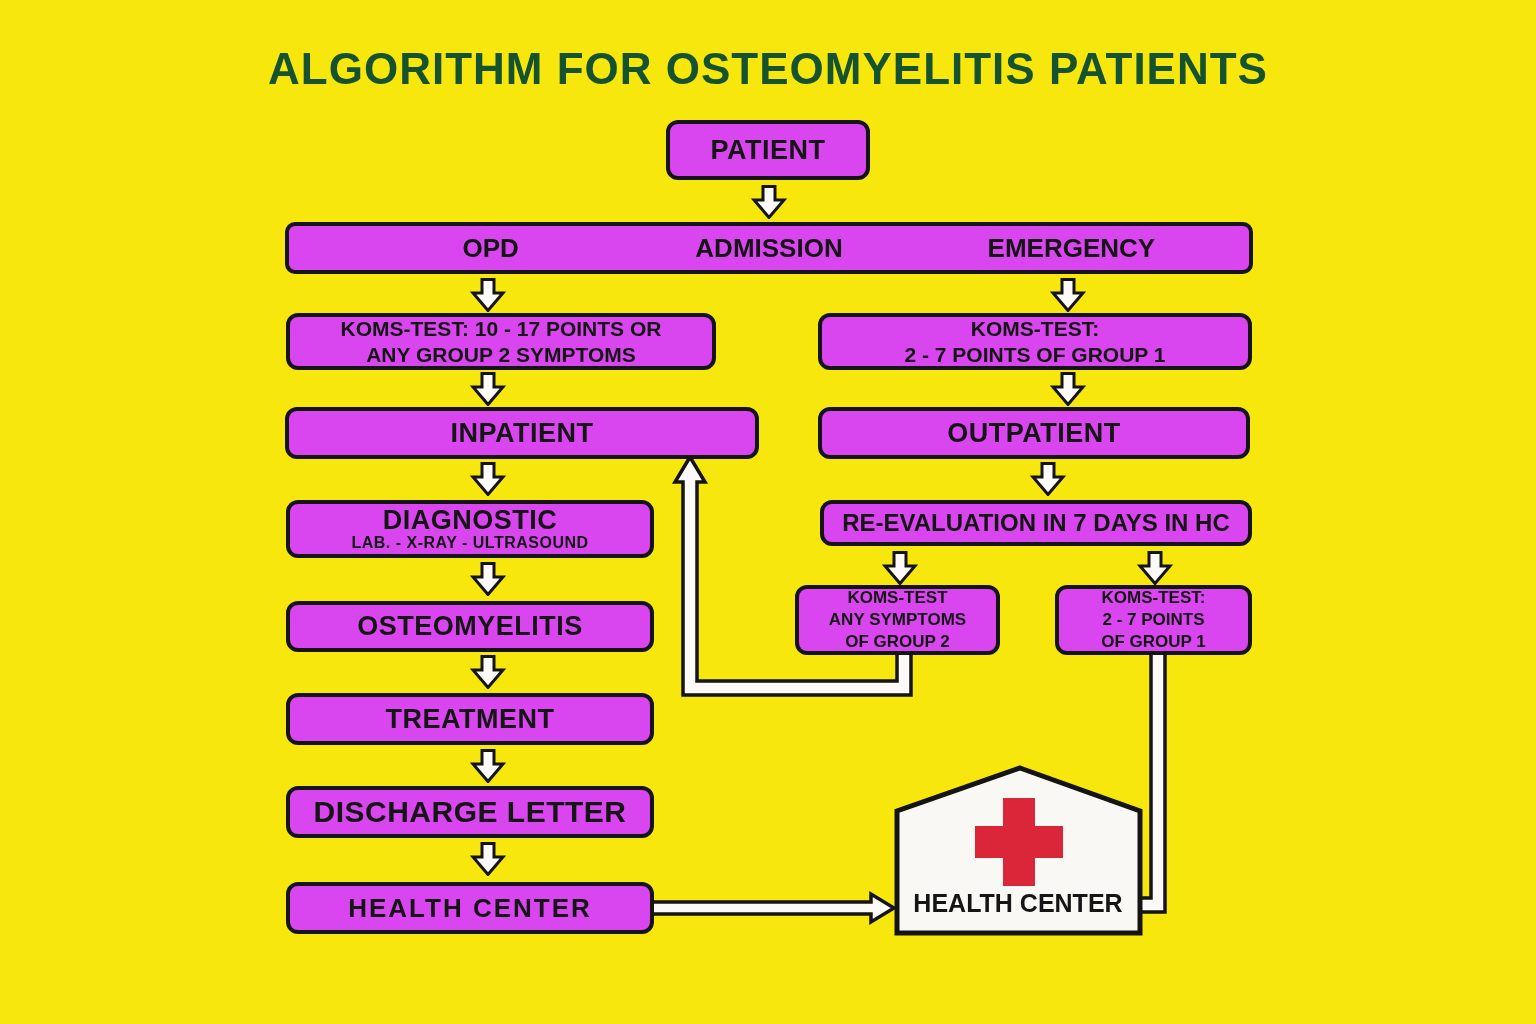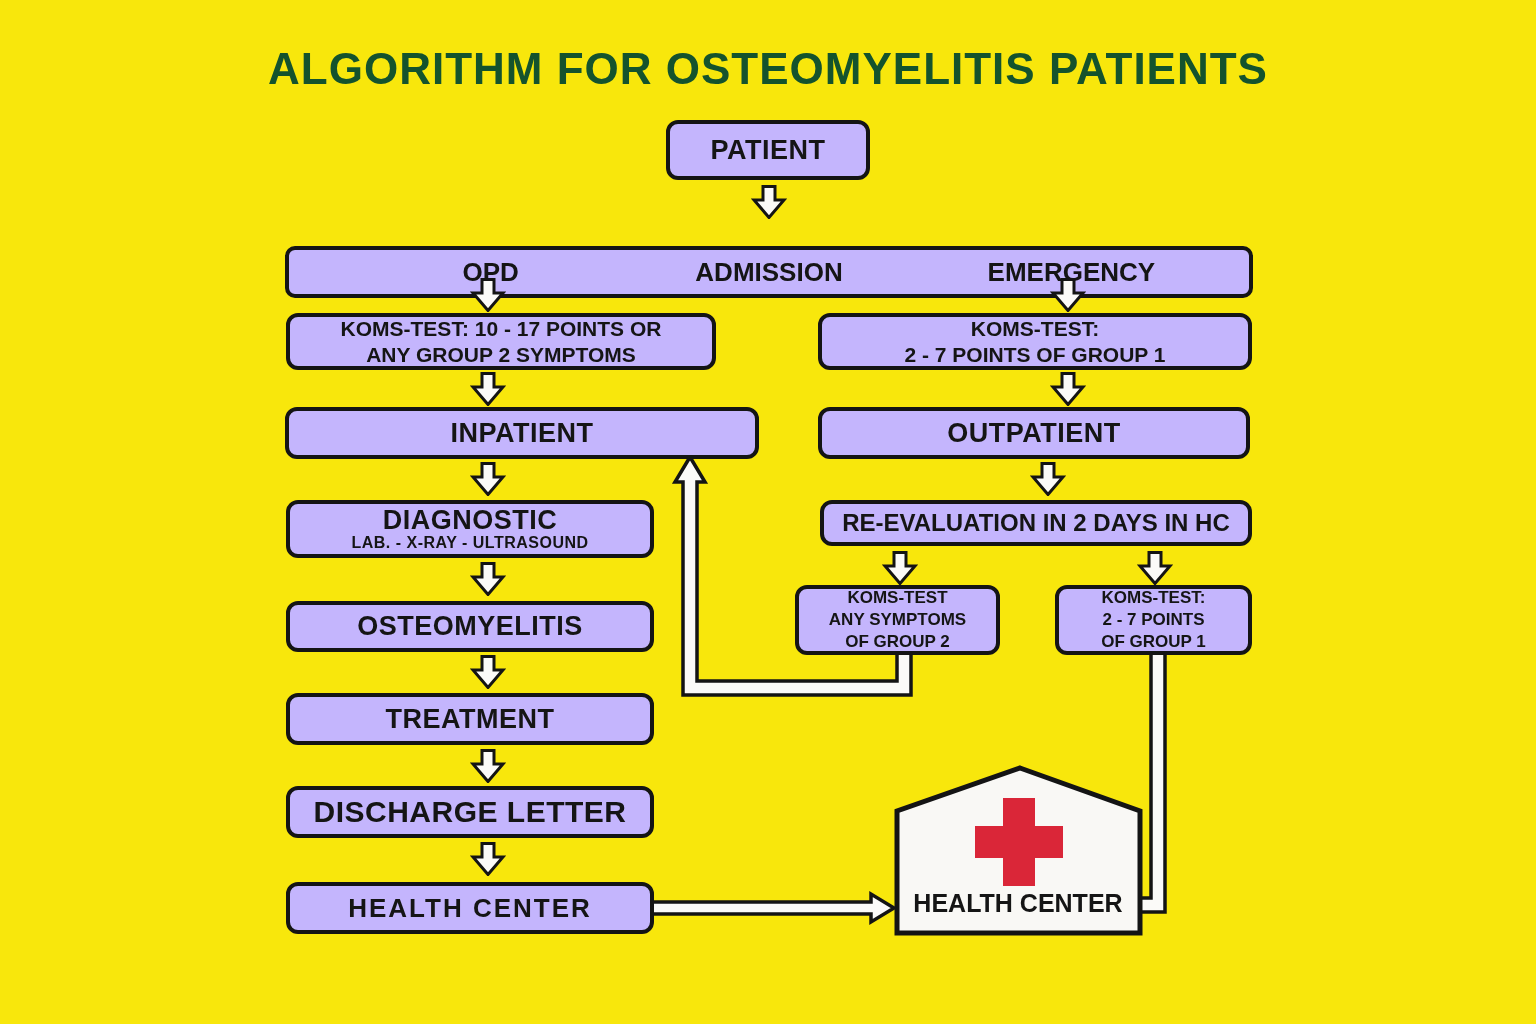--- a/index.html
+++ b/index.html
@@ -13,21 +13,21 @@
   }
   .title{
     position:absolute;left:0;top:44px;width:100%;
     text-align:center;
     font-size:44px;font-weight:700;letter-spacing:1px;
     color:#14532d;
   }
   .node{
     position:absolute;
     box-sizing:border-box;
-    background:#c4b5fd;
+    background:#d946ef;
     border:4px solid #141414;
     border-radius:12px;
     display:flex;flex-direction:column;
     align-items:center;justify-content:center;
     text-align:center;
     font-weight:700;
     z-index:2;
   }
   .node .line-lg{font-size:27px;letter-spacing:0.5px;}
   .node .line-md{font-size:21px;line-height:1.22;}
@@ -61,21 +61,21 @@
       <text x="1018" y="912" text-anchor="middle" font-family="Liberation Sans, sans-serif" font-size="25" font-weight="700" fill="#151515">HEALTH CENTER</text>
     </g>
   </svg>
 
   <div class="title">ALGORITHM FOR OSTEOMYELITIS PATIENTS</div>
 
   <div class="node" style="left:666px;top:120px;width:204px;height:60px;">
     <span class="line-lg">PATIENT</span>
   </div>
 
-  <div class="node" style="left:285px;top:222px;width:968px;height:52px;border-radius:10px;margin-top:24px;">
+  <div class="node" style="left:285px;top:222px;width:968px;height:52px;border-radius:10px;">
     <span class="bar-label" style="left:21%;">OPD</span>
     <span class="bar-label" style="left:50%;">ADMISSION</span>
     <span class="bar-label" style="left:81.5%;">EMERGENCY</span>
   </div>
 
   <div class="node" style="left:286px;top:313px;width:430px;height:57px;">
     <span class="line-md">KOMS-TEST: 10 - 17 POINTS OR</span>
     <span class="line-md">ANY GROUP 2 SYMPTOMS</span>
   </div>
 
@@ -107,21 +107,21 @@
   <div class="node" style="left:818px;top:313px;width:434px;height:57px;">
     <span class="line-md">KOMS-TEST:</span>
     <span class="line-md">2 - 7 POINTS OF GROUP 1</span>
   </div>
 
   <div class="node" style="left:818px;top:407px;width:432px;height:52px;">
     <span class="line-lg">OUTPATIENT</span>
   </div>
 
   <div class="node" style="left:820px;top:500px;width:432px;height:46px;">
-    <span class="line-re">RE-EVALUATION IN 2 DAYS IN HC</span>
+    <span class="line-re">RE-EVALUATION IN 7 DAYS IN HC</span>
   </div>
 
   <div class="node" style="left:795px;top:585px;width:205px;height:70px;">
     <span class="line-sm">KOMS-TEST</span>
     <span class="line-sm">ANY SYMPTOMS</span>
     <span class="line-sm">OF GROUP 2</span>
   </div>
 
   <div class="node" style="left:1055px;top:585px;width:197px;height:70px;">
     <span class="line-sm">KOMS-TEST:</span>

